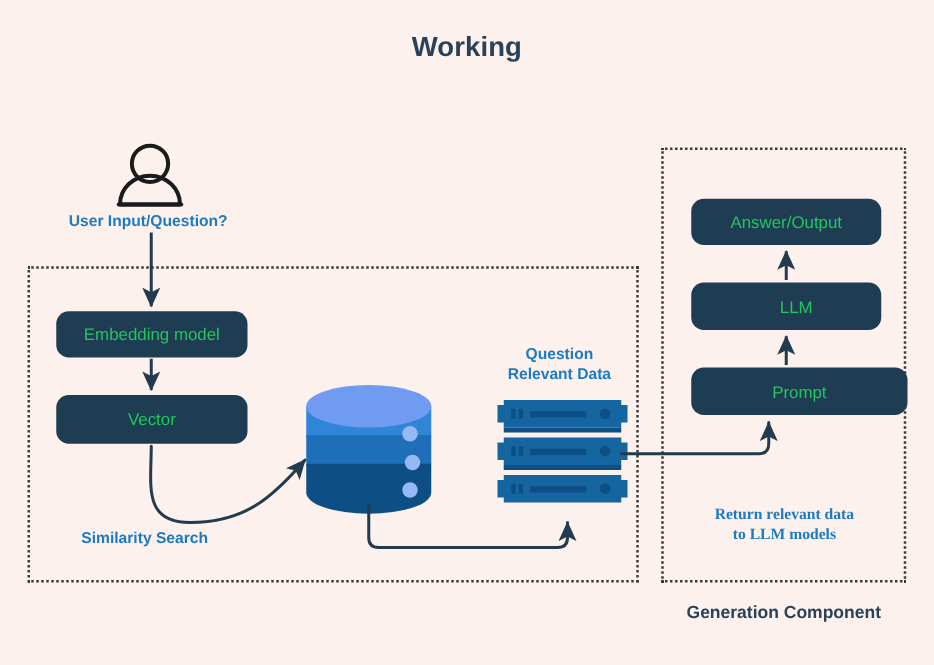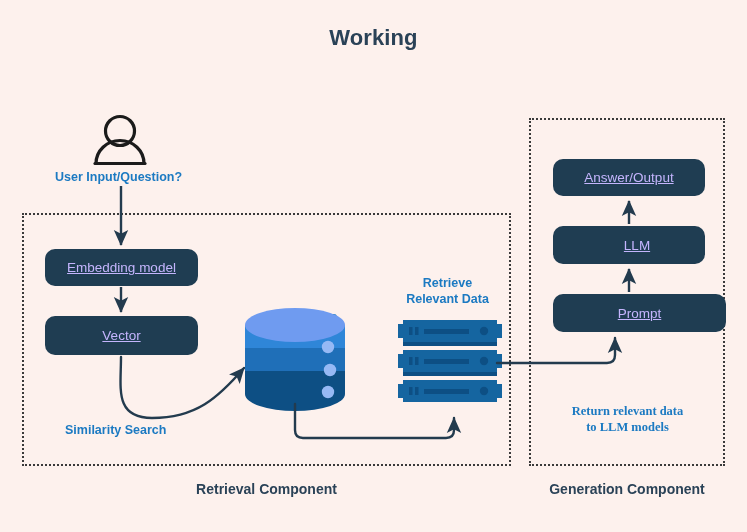--- a/index.html
+++ b/index.html
@@ -38,25 +38,24 @@
     font-size:14px;font-weight:bold;
   }
   #retrieval-caption{left:22px;top:481px;width:489px;}
   #generation-caption{left:509px;top:481px;width:236px;}
 
   
   .nbox{
     position:absolute;
     background:#1f3d52;
     border-radius:10px;
-    color:#c4b5fd;
+    color:#22c55e;
     font-size:13.5px;
     display:flex;align-items:center;justify-content:center;
     box-sizing:border-box;
-    text-decoration:underline;
   }
   #box-embedding{left:45px;top:249px;width:153px;height:37px;}
   #box-vector{left:45px;top:316px;width:153px;height:39px;}
   #box-answer{left:553px;top:159px;width:152px;height:37px;}
   #box-llm{left:553px;top:226px;width:152px;height:38px;padding-left:16px;}
   #box-prompt{left:553px;top:294px;width:173px;height:38px;}
 
   
   .blabel{
     position:absolute;
@@ -79,38 +78,37 @@
 
 <div id="stage">
 
   <div class="title">
     <div>Working</div>
   </div>
 
   <div class="frame" id="retrieval-frame"></div>
   <div class="frame" id="generation-frame"></div>
 
-  <div class="frame-caption" id="retrieval-caption">Retrieval Component</div>
   <div class="frame-caption" id="generation-caption">Generation Component</div>
 
   <div class="nbox" id="box-embedding">Embedding model</div>
   <div class="nbox" id="box-vector">Vector</div>
 
   <div class="nbox" id="box-answer">Answer/Output</div>
   <div class="nbox" id="box-llm">LLM</div>
   <div class="nbox" id="box-prompt">Prompt</div>
 
   <div class="blabel" id="label-user-input">User Input/Question?</div>
 
   <div class="blabel" id="label-vectordb">
     <div>Vector DB</div>
   </div>
 
   <div class="blabel" id="label-retrieve">
-    <div>Retrieve</div>
+    <div>Question</div>
     <div>Relevant Data</div>
   </div>
 
   <div class="blabel" id="label-similarity">Similarity Search</div>
 
   <div class="blabel" id="label-return">
     <div>Return relevant data</div>
     <div>to LLM models</div>
   </div>
 

